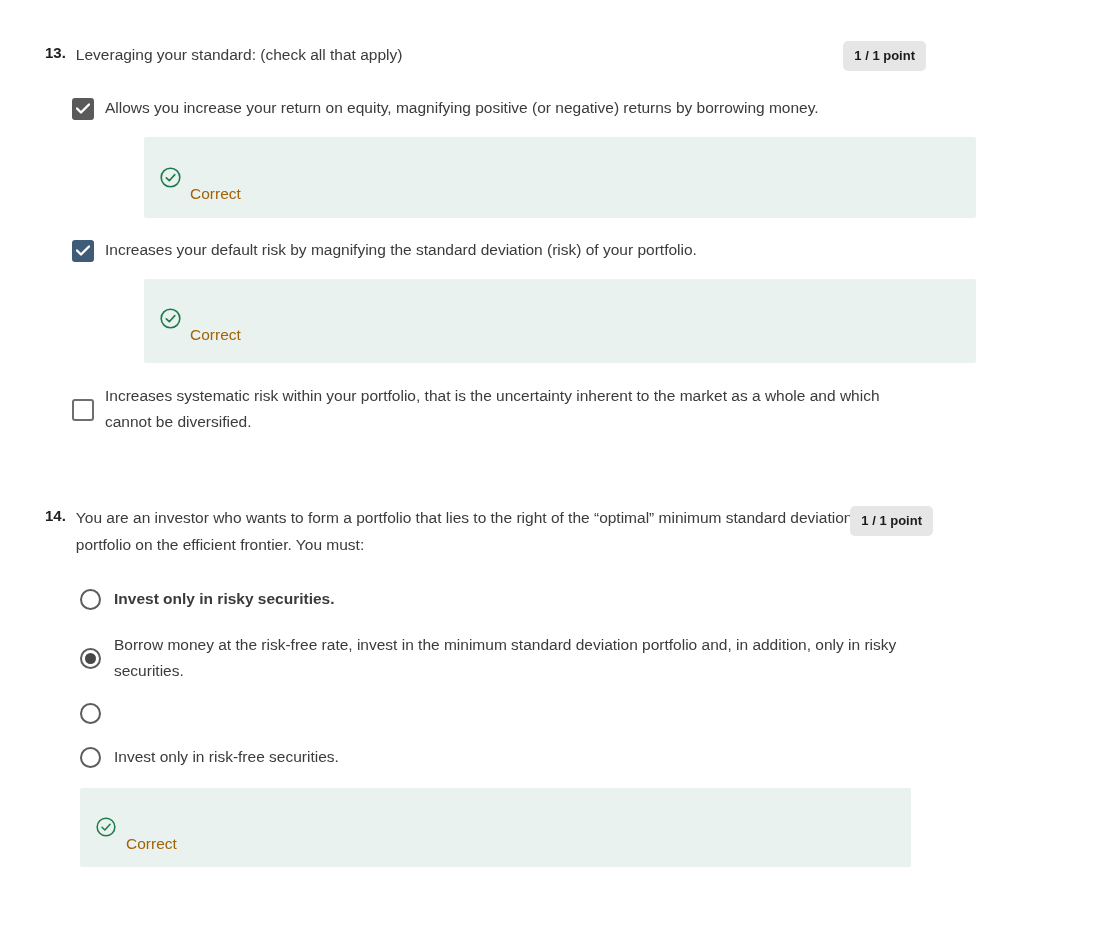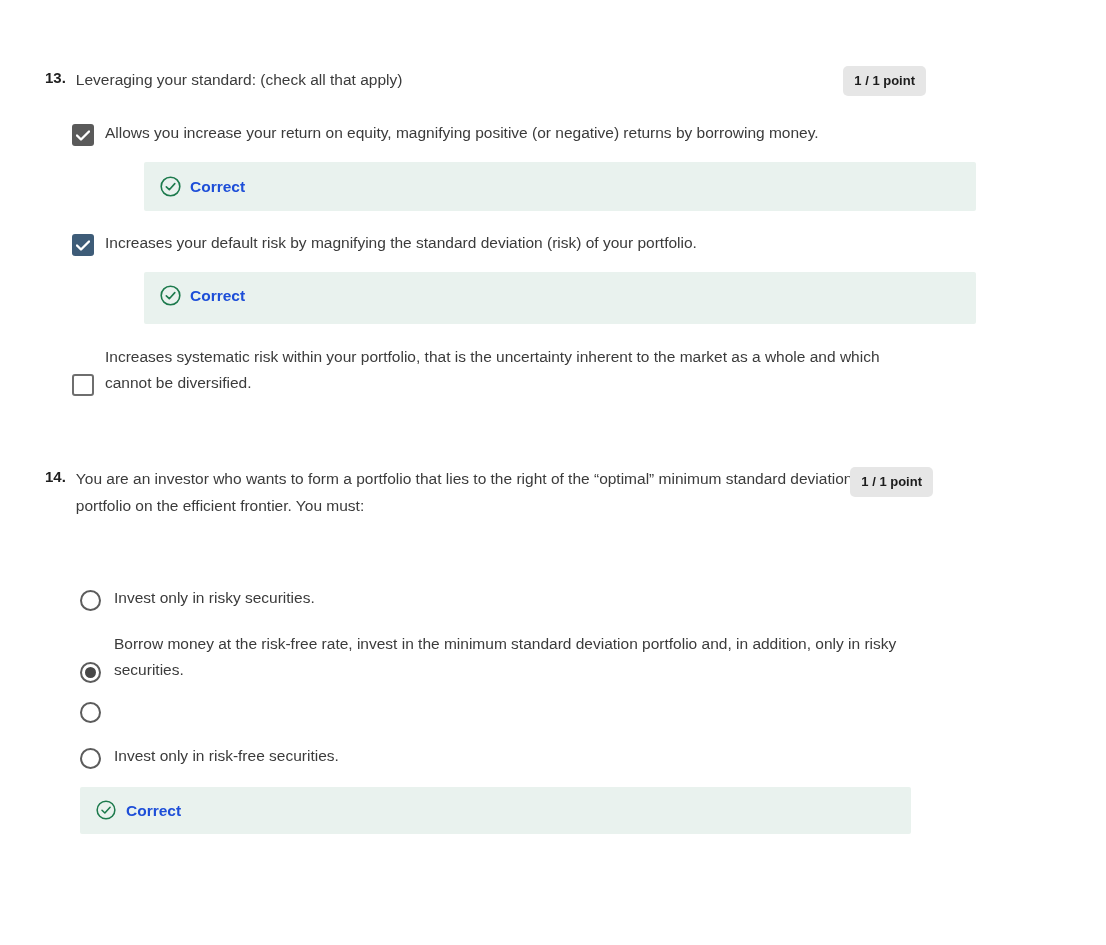--- a/index.html
+++ b/index.html
@@ -3,21 +3,21 @@
 <meta charset="utf-8">
 <style>
   * { box-sizing: border-box; margin: 0; padding: 0; }
   html, body {
     width: 1106px; height: 945px;
     background: #ffffff;
     font-family: "Liberation Sans", sans-serif;
     color: #3b3b3b;
     overflow: hidden;
   }
-  .page { position: relative; width: 1004px; height: 945px; padding-top: 66px; }
+  .page { position: relative; width: 1004px; height: 945px; padding-top: 41px; }
 
   .question { position: relative; }
   .q-header { display: flex; align-items: flex-start; padding-left: 45px; }
   .q-number {
     font-weight: bold; font-size: 15px; color: #1f1f1f;
     margin-right: 10px; line-height: 24px; flex: 0 0 auto;
   }
   .q-prompt { font-size: 15.5px; line-height: 27px; color: #3b3b3b; max-width: 780px; }
 
   .points-badge {
@@ -26,21 +26,21 @@
     font-size: 13px; font-weight: bold;
     padding: 5px 11px; border-radius: 5px;
     line-height: 20px; white-space: nowrap;
   }
   .q13 .points-badge { right: 78px; }
   .q14 .points-badge { right: 71px; top: 2px; }
 
   
   .options-13 { padding-left: 72px; }
   .options-14 { padding-left: 80px; }
-  .option { display: flex; align-items: flex-end; cursor: default; }
+  .option { display: flex; align-items: center; cursor: default; }
   .option-text { font-size: 15.5px; line-height: 26px; max-width: 800px; color: #3b3b3b; }
 
   
   .checkbox {
     flex: 0 0 auto; width: 22px; height: 22px; border-radius: 3px;
     margin-right: 11px; margin-top: 1px;
     display: flex; align-items: center; justify-content: center;
   }
   .checkbox.unchecked { background: #ffffff; border: 2px solid #6e6e6e; }
   .checkbox.checked-gray { background: #5a5a5a; }
@@ -57,33 +57,33 @@
   .radio .dot { width: 11px; height: 11px; border-radius: 50%; background: transparent; }
   .radio.selected .dot { background: #474747; }
 
   
   .feedback-box { background: #e9f2ee; border-radius: 2px; }
   .fb-1 { width: 832px; margin-left: 72px; margin-top: 16px; padding: 14px 16px; }
   .fb-2 { width: 832px; margin-left: 72px; margin-top: 16px; padding: 13px 16px 18px 16px; }
   .fb-3 { width: 831px; margin-left: 80px; margin-top: 18px; padding: 13px 16px; }
   .fb-head { display: flex; align-items: center; }
   .fb-icon { flex: 0 0 auto; width: 21px; height: 21px; margin-right: 9px; }
-  .fb-label { color: #1d4ed8; font-weight: bold; font-size: 15.5px; line-height: 21px; }
+  .fb-label { color: #a16207; font-weight: normal; font-size: 15.5px; line-height: 21px; margin-top: 32px; }
   .fb-text {
     margin-left: 30px; margin-top: 3px;
     font-size: 15.5px; line-height: 26.5px; color: #3f3f3f; max-width: 780px;
   }
 
   
   .q13 .opt-1 { margin-top: 27px; }
   .q13 .opt-2 { margin-top: 19px; }
   .q13 .opt-3 { margin-top: 21px; }
   .q13 .opt-4 { margin-top: 20px; }
   .q14 { margin-top: 69px; }
-  .q14 .opt-1 { margin-top: 66px; }
+  .q14 .opt-1 { margin-top: 28px; font-weight: bold; }
   .q14 .opt-2 { margin-top: 20px; }
   .q14 .opt-3 { margin-top: 18px; }
   .q14 .opt-4 { margin-top: 20px; }
 </style>
 </head>
 <body>
 
 <div class="page">
 
   <section class="question q13">

